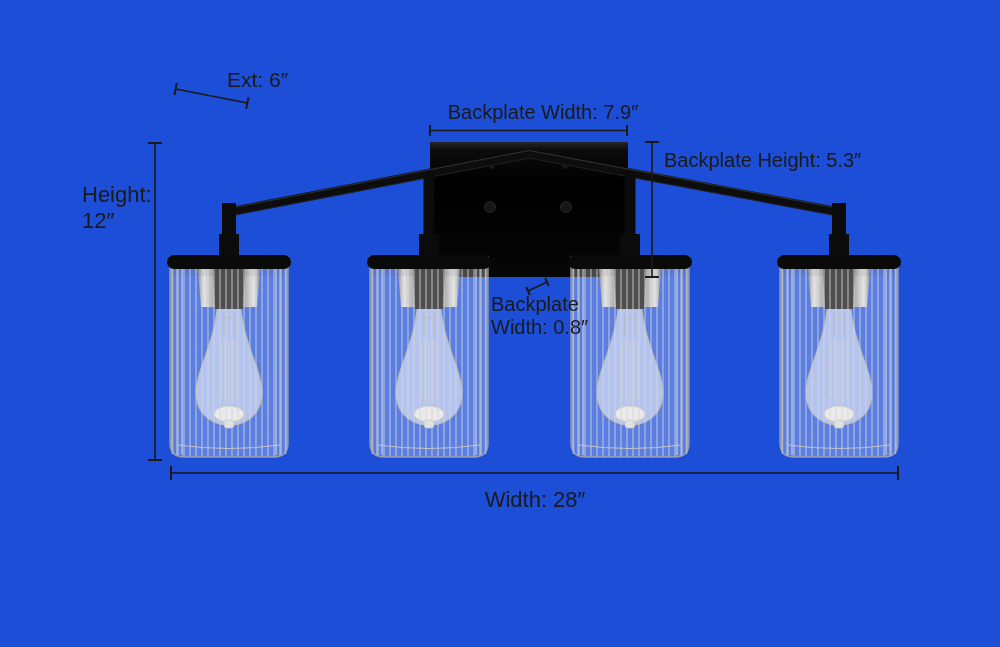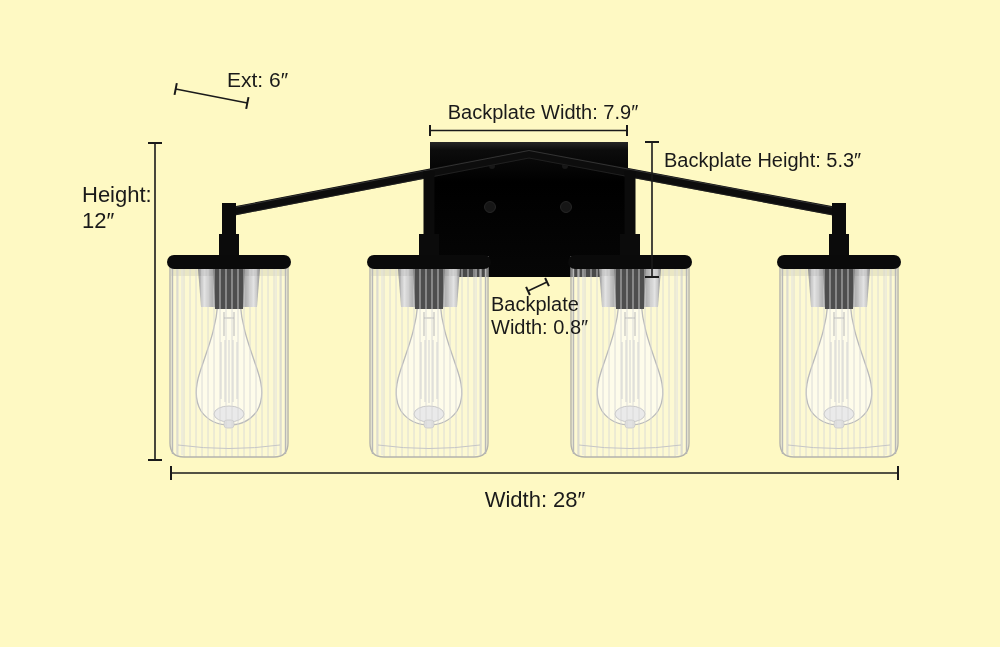--- a/index.html
+++ b/index.html
@@ -1,16 +1,16 @@
 <!DOCTYPE html>
 <html><head>
 <meta charset="utf-8">
 <style>
   html,body{margin:0;padding:0;background:#ffffff;}
-  .canvas{position:relative;width:1000px;height:647px;background:#fef9c3;overflow:hidden;
+  .canvas{position:relative;width:1000px;height:647px;background:#1d4ed8;overflow:hidden;
           font-family:"Liberation Sans", sans-serif;}
   svg{display:block;}
   text{font-family:"Liberation Sans", sans-serif;fill:#1a1a1a;}
   .dim-label{font-size:20px;}
   .dim-label-lg{font-size:22px;}
   .dim-label-ext{font-size:21px;}
   .dim-line{stroke:#1a1a1a;stroke-width:1.6;fill:none;}
   .dim-tick{stroke:#1a1a1a;stroke-width:2;fill:none;}
 </style>
 </head>

